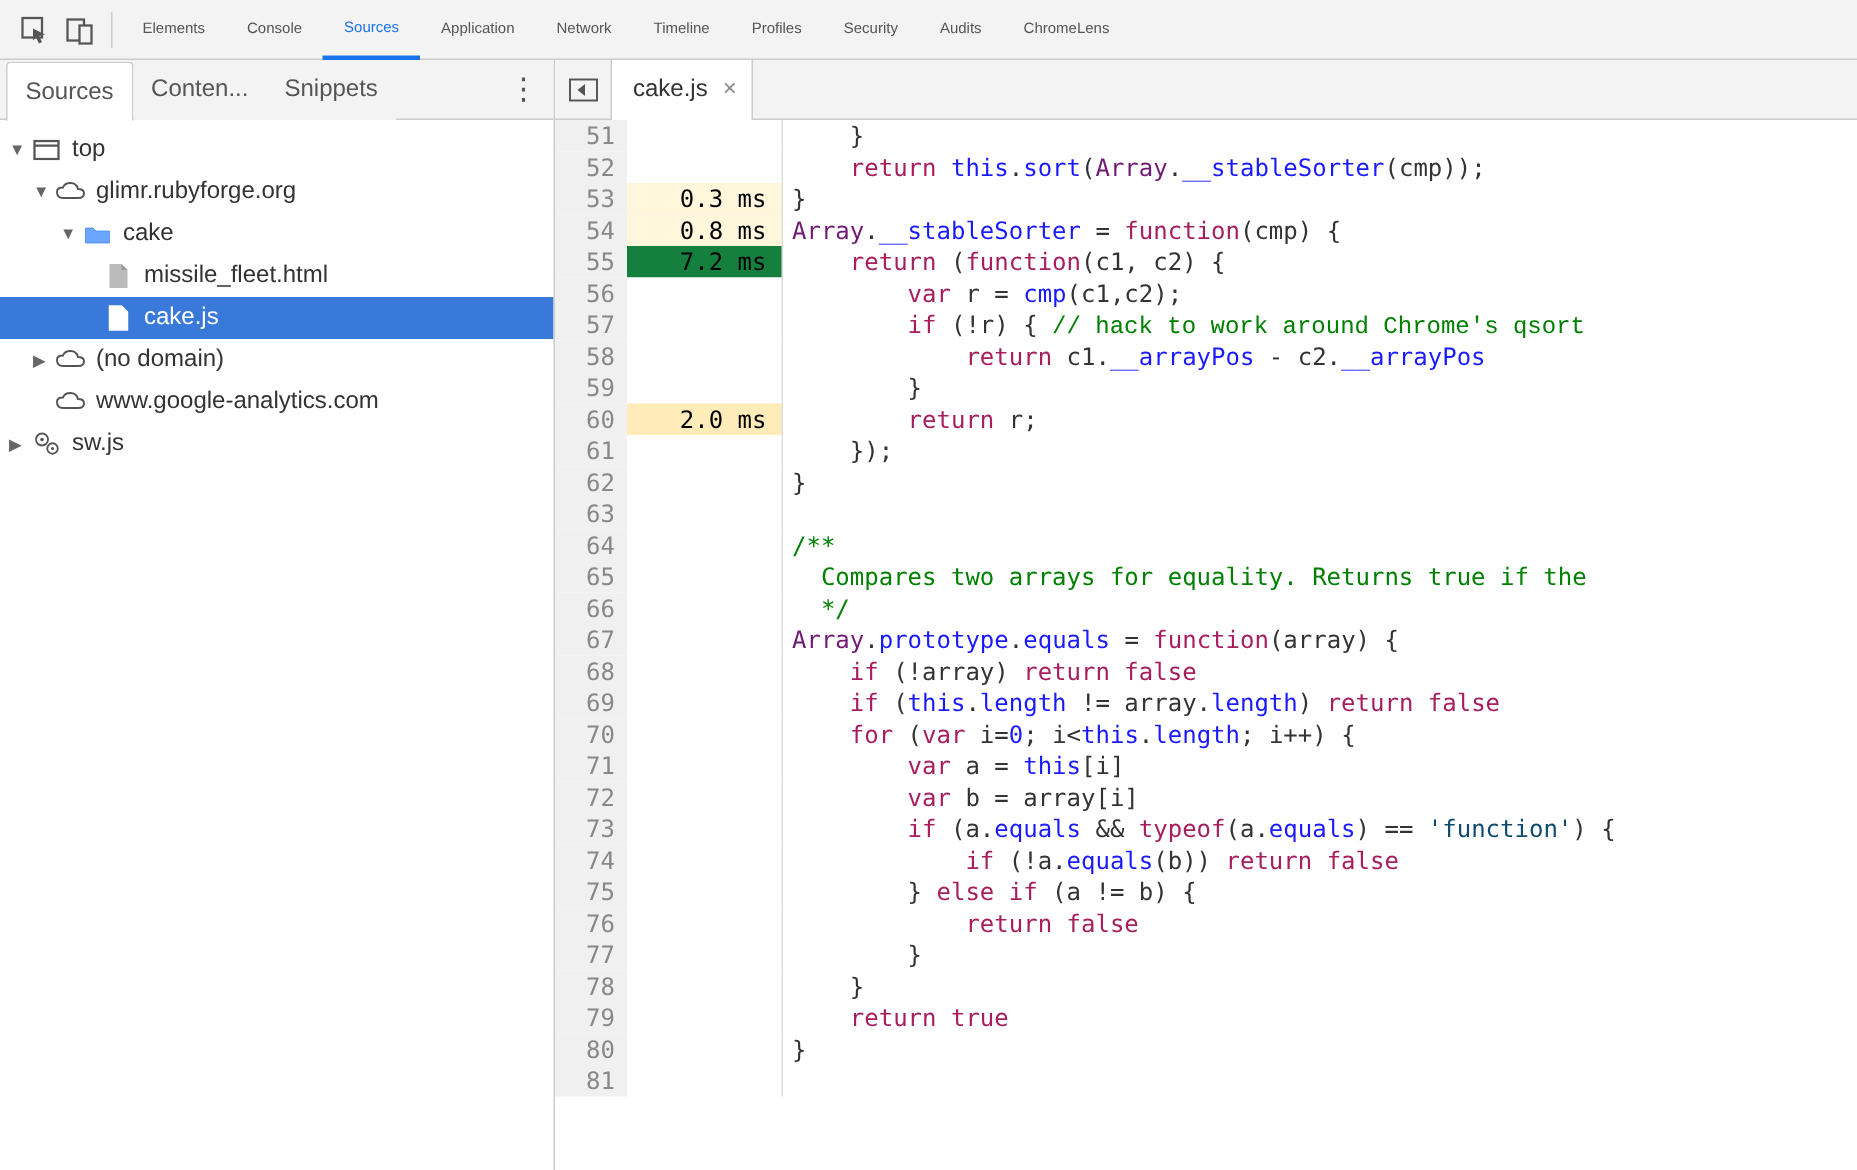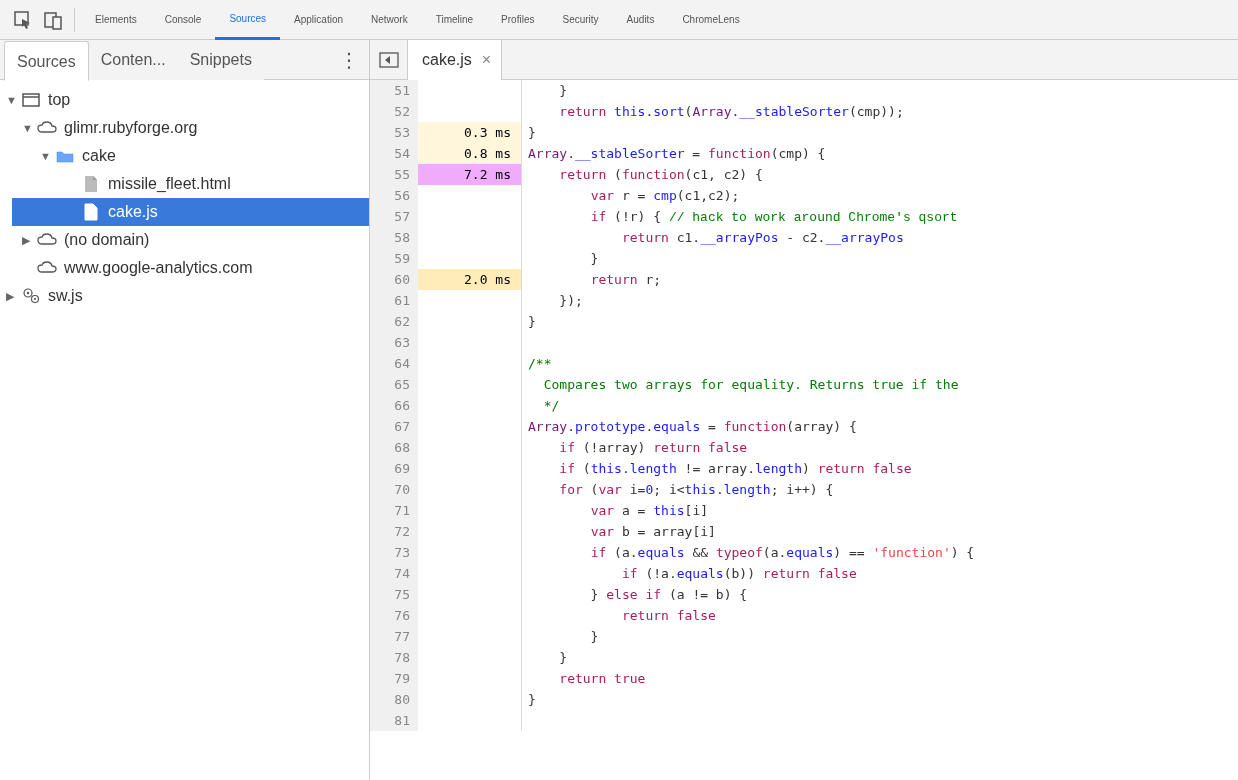--- a/index.html
+++ b/index.html
@@ -21,46 +21,46 @@
 .sidebar-tabs .more { margin-left: auto; margin-right: 10px; font-size: 20px; color: #555; cursor: pointer; }
 
 .tree { padding: 6px 0; font-size: 16px; overflow: auto; flex: 1; }
 .tree-row { display: flex; align-items: center; height: 28px; padding-left: 6px; cursor: pointer; white-space: nowrap; }
 .tree-row .arrow { width: 14px; display: inline-block; color: #666; font-size: 11px; }
 .tree-row .icon { width: 22px; height: 22px; display: inline-flex; align-items: center; justify-content: center; margin-right: 6px; }
 .tree-row.selected { background: #3879d9; color: #fff; }
 .tree-row.selected .icon svg * { stroke: #fff; fill: #fff; }
 .ind1 { padding-left: 22px; }
 .ind2 { padding-left: 40px; }
-.ind4 { padding-left: 68px; margin-left: 12px; }
+.ind4 { padding-left: 68px; }
 
 .editor { flex: 1; display: flex; flex-direction: column; }
 .editor-tabs { display: flex; align-items: center; height: 40px; border-bottom: 1px solid #ccc; background: #f3f3f3; }
 .editor-tabs .nav-icon { width: 38px; height: 40px; display: flex; align-items: center; justify-content: center; border-right: 1px solid #ccc; cursor: pointer; }
 .editor-tabs .etab { display: flex; align-items: center; padding: 0 10px 0 14px; height: 40px; background: #fff; border-right: 1px solid #ccc; font-size: 16px; gap: 10px; }
 .editor-tabs .etab .close { color: #888; cursor: pointer; font-size: 16px; }
 
-.code-area { flex: 1; display: flex; font-family: Menlo, Consolas, monospace; font-size: 13px; line-height: 21px; overflow: auto; }
+.code-area { flex: 1; display: flex; font-family: Menlo, Consolas, monospace; font-size: 16px; line-height: 21px; overflow: auto; }
 .gutter { background: #fff; border-right: 0; }
 .gutter .grow { display: flex; height: 21px; }
 .lineno { width: 48px; text-align: right; padding-right: 8px; color: #888; background: #f0f0f0; }
 .timing { width: 104px; text-align: right; padding-right: 10px; color: #000; background: #fff; border-right: 1px solid #ddd; }
 .timing.hot1 { background: #fff6dc; }
 .timing.hot2 { background: #ffecb8; }
-.timing.hot3 { background: #f0abfc; }
+.timing.hot3 { background: #15803d; }
 .code { padding-left: 6px; white-space: pre; }
 
 
 .kw { color: #a71d5d; }
 .fn { color: #a71d5d; }
 .prop { color: #1a1aff; }
 .obj { color: #701a75; }
 .this { color: #1a1aff; }
 .num { color: #1a1aff; }
-.str { color: #ef4444; }
+.str { color: #0c4a6e; }
 .com { color: #008000; font-family: Liberation Mono, monospace; }
 .doc { color: #008000; }
 
 svg { display: block; }
 </style>
 </head>
 <body>
 
 <div class="top-tabs">
   <div class="tool-icon">

